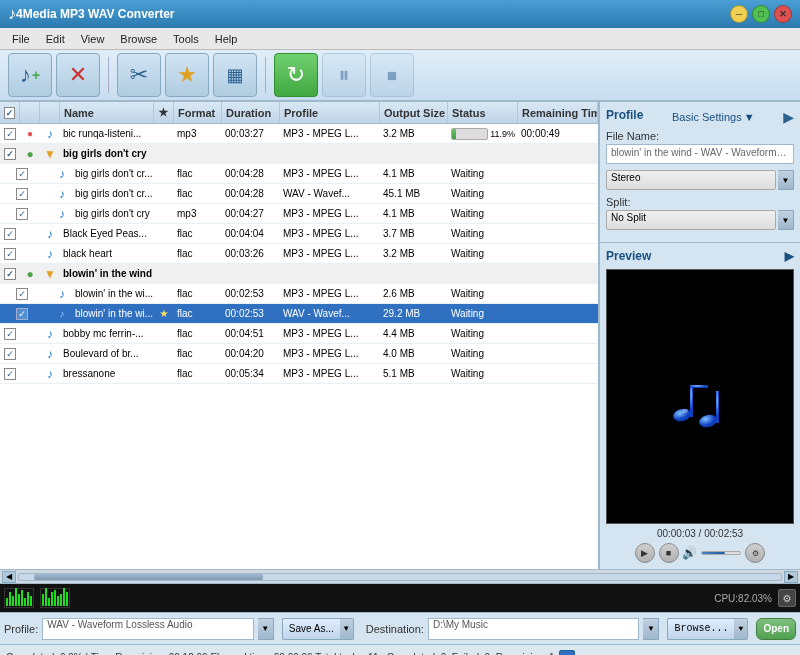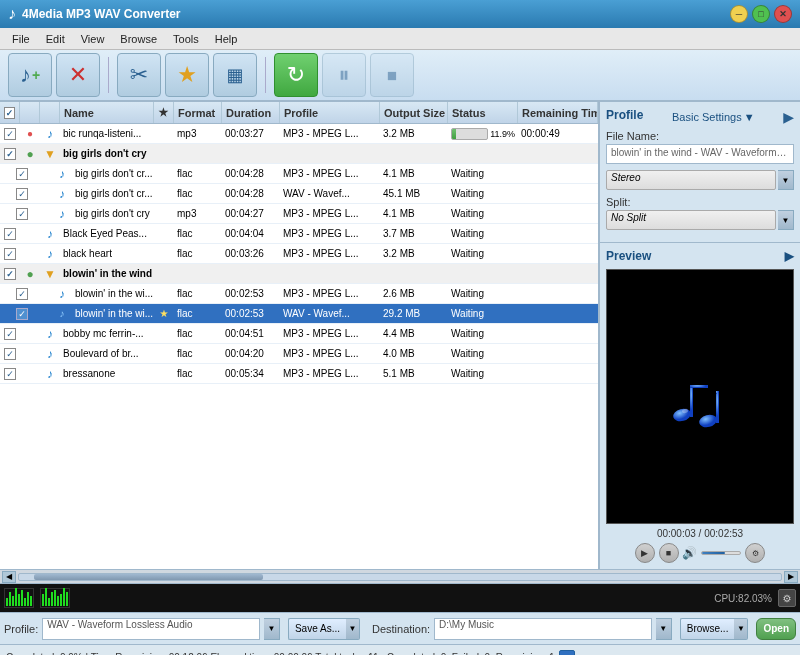--- a/index.html
+++ b/index.html
@@ -17,21 +17,21 @@
     #title-bar {
       background: linear-gradient(to bottom, #4a9fd4, #2a7ab0);
       height: 28px;
       display: flex;
       align-items: center;
       padding: 0 8px;
       color: white;
       font-size: 12px;
       font-weight: bold;
     }
-    #title-bar .title-text { flex: 1; margin-left: 6px; }
+    #title-bar .title-text { flex: 1; }
     .win-btn {
       width: 18px; height: 18px;
       border-radius: 50%;
       border: 1px solid rgba(0,0,0,0.3);
       margin-left: 4px;
       cursor: pointer;
       display: flex; align-items: center; justify-content: center;
       font-size: 9px; font-weight: bold; color: #333;
     }
     .btn-min { background: #f0d050; }
@@ -221,21 +221,20 @@
       height: 20px;
       white-space: nowrap;
       overflow: hidden;
       text-overflow: ellipsis;
     }
     .select-row {
       display: flex;
       align-items: flex-start;
       gap: 2px;
       margin-bottom: 6px;
-      font-style: italic;
     }
     .mini-select {
       flex: 1;
       background: linear-gradient(to bottom, #f0f0f0, #ddd);
       border: 1px solid #aaa;
       border-radius: 2px;
       padding: 1px 4px;
       font-size: 10px;
       height: 20px;
     }
@@ -838,21 +837,21 @@
 
     <div style="display:flex; margin-left:4px;">
       <div class="bar-btn" style="border-right:none; border-radius:2px 0 0 2px;">Save As...</div>
       <div class="bar-btn-arrow" style="border-radius: 0 2px 2px 0;">▼</div>
     </div>
 
     <span class="bar-label" style="margin-left:8px;">Destination:</span>
     <div class="bar-input" style="flex:2;">D:\My Music</div>
     <div style="width:16px; height:22px; background:linear-gradient(to bottom, #c0d0e0,#a0b8cc); border:1px solid #88aac0; border-left:none; display:flex; align-items:center; justify-content:center; font-size:8px; cursor:pointer;">▼</div>
 
-    <div style="display:flex; margin-left:4px;">
+    <div style="display:flex; margin-left:4px;font-family:Liberation Mono, monospace;">
       <div class="bar-btn" style="border-right:none; border-radius:2px 0 0 2px;">Browse...</div>
       <div class="bar-btn-arrow" style="border-radius:0 2px 2px 0;">▼</div>
     </div>
     <div class="bar-btn bar-btn-green" style="margin-left:4px; border-radius:6px;">Open</div>
   </div>
 </div>
 
 <div id="status-bar">
   <span>Completed: 0.9%  |  Time Remaining: 00:12:06  Elapsed time: 00:00:06  Total tasks: 11 , Completed: 0, Failed: 0, Remaining: 1</span>
   <div class="status-icon">≡</div>

